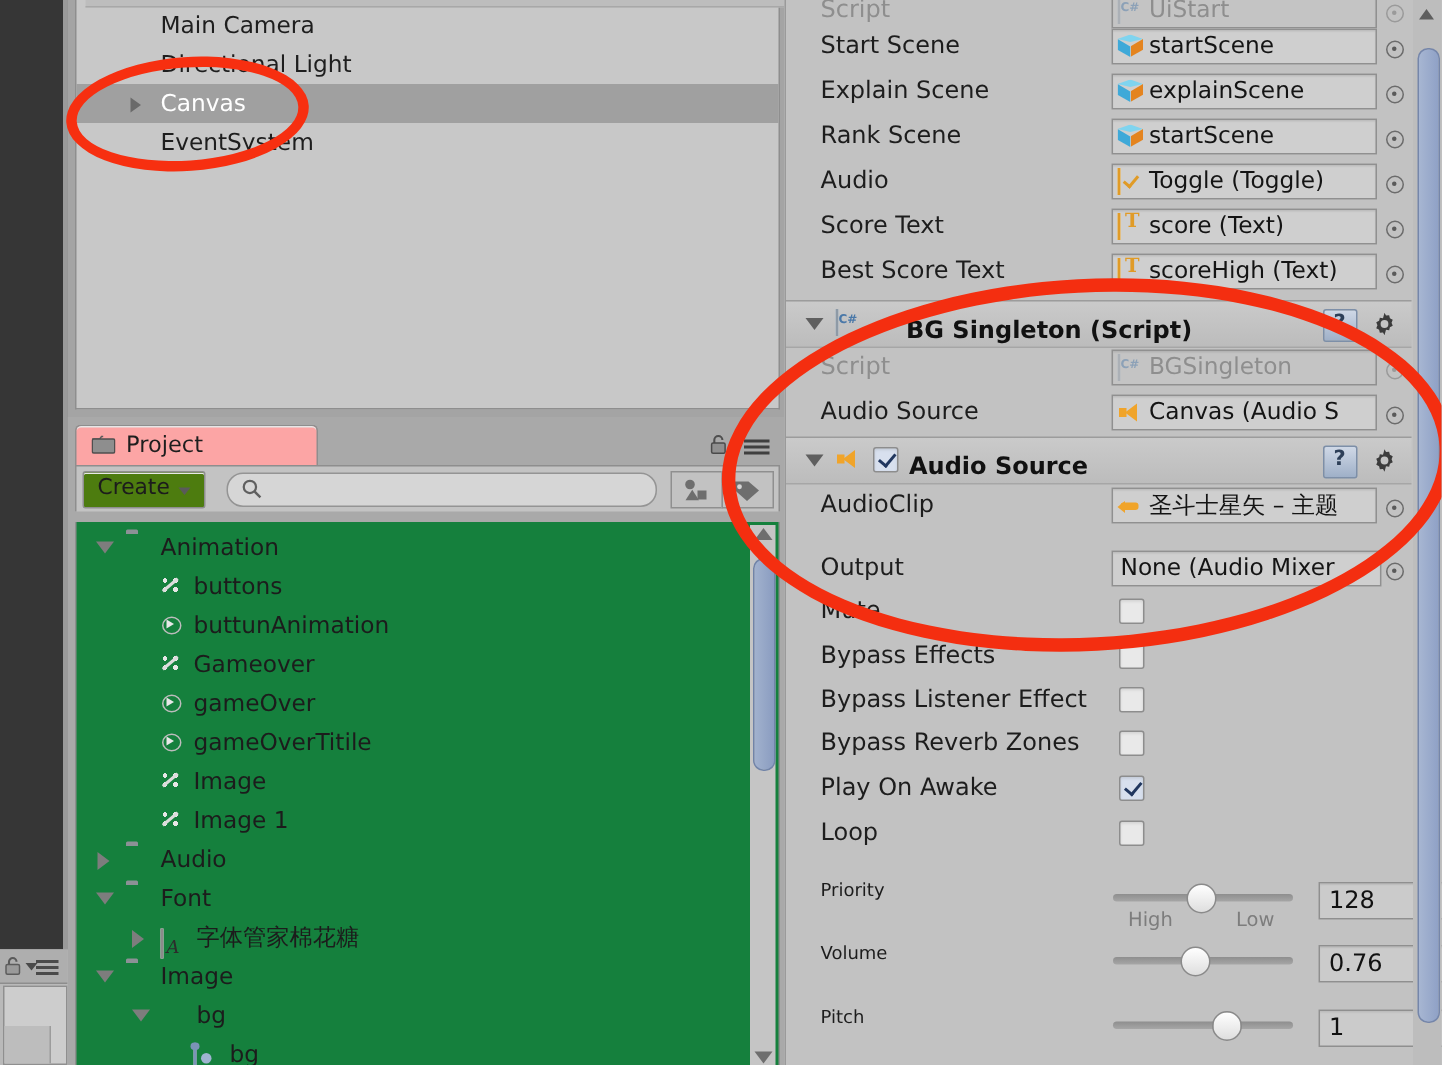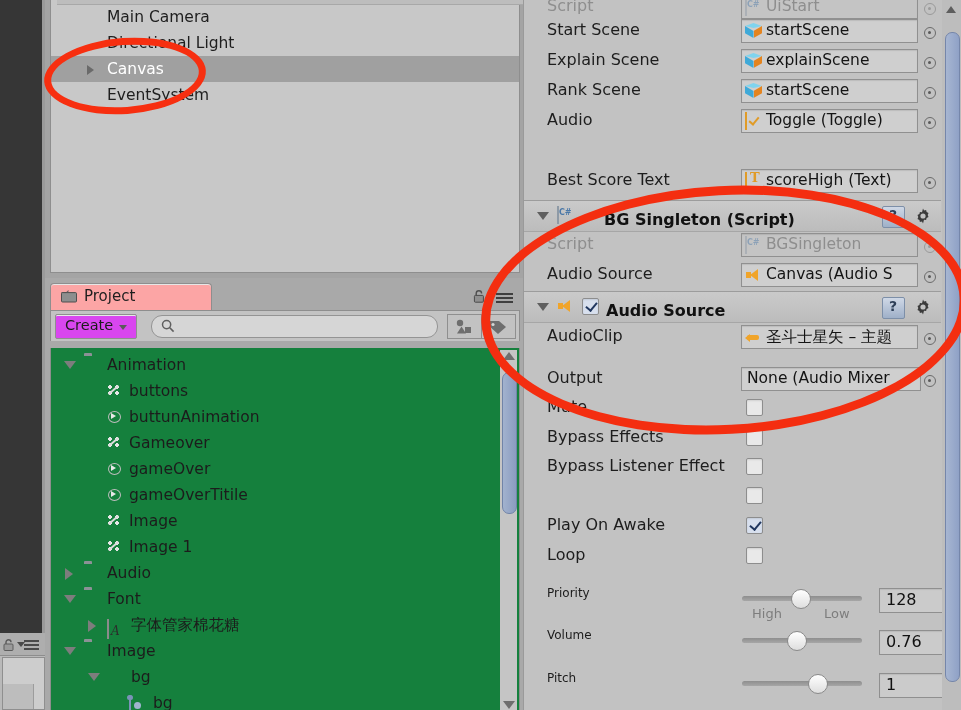--- a/index.html
+++ b/index.html
@@ -47,21 +47,21 @@
      box-shadow:inset 0 1px 0 #e6e6e6;}
   .proj-tab .ico{position:absolute;left:10px;top:6px;width:16px;height:13px;}
   .proj-tab .t{position:absolute;left:33px;top:3px;font-size:15px;color:#1e1e1e;}
   .proj-lock{position:absolute;right:33px;top:7px;width:12px;height:13px;}
   .proj-burger{position:absolute;right:5px;top:10px;width:17px;height:10px;}
   .proj-burger i{display:block;height:2px;background:#3f3f3f;margin-bottom:2px;}
 
   .proj-toolbar{position:absolute;left:5px;top:32px;width:468px;height:30px;
      background:#c3c3c3;border-left:1px solid #8e8e8e;border-right:1px solid #8e8e8e;
      border-top:1px solid #8e8e8e;}
-  .create-btn{position:absolute;left:4px;top:3px;width:80px;height:23px;background:#d946ef;
+  .create-btn{position:absolute;left:4px;top:3px;width:80px;height:23px;background:#4d7c0f;
      border:1px solid #8f8f8f;border-radius:2px;box-shadow:inset 0 1px 0 #e8e8e8;}
   .create-btn .t{position:absolute;left:9px;top:2px;font-size:14.5px;}
   .create-btn .tri{position:absolute;right:9px;top:10px;width:0;height:0;
      border-left:4px solid transparent;border-right:4px solid transparent;border-top:5px solid #5a5a5a;}
   .search-box{position:absolute;left:100px;top:4px;width:285px;height:21px;background:#d6d6d6;
      border:1px solid #949494;border-radius:11px;}
   .search-box .mag{position:absolute;left:9px;top:3px;}
   .search-box input{position:absolute;left:28px;top:1px;width:245px;height:17px;border:none;
      background:transparent;outline:none;font-size:13px;font-family:inherit;color:#333;}
   .tb-btn{position:absolute;top:3px;width:33px;height:23px;background:#c2c2c2;border:1px solid #8f8f8f;}
@@ -440,20 +440,28 @@
 
       <div class="irow" style="top:106px">
         <span class="lab">Audio</span>
         <div class="ofield">
           <span class="oico"><span class="toggle-ico"></span></span>
           <span class="otxt">Toggle (Toggle)</span>
         </div>
         <span class="picker"></span>
       </div>
 
+      <div class="irow" style="top:136px">
+        <span class="lab">Score Text</span>
+        <div class="ofield">
+          <span class="oico"><span class="text-ico"></span></span>
+          <span class="otxt">score (Text)</span>
+        </div>
+        <span class="picker"></span>
+      </div>
 
       <div class="irow" style="top:166px">
         <span class="lab">Best Score Text</span>
         <div class="ofield">
           <span class="oico"><span class="text-ico"></span></span>
           <span class="otxt">scoreHigh (Text)</span>
         </div>
         <span class="picker"></span>
       </div>
 
@@ -525,20 +533,21 @@
       </div>
       <div class="irow" style="top:423px">
         <span class="lab">Bypass Effects</span>
         <span class="cb cbw"></span>
       </div>
       <div class="irow" style="top:452px">
         <span class="lab">Bypass Listener Effect</span>
         <span class="cb cbw"></span>
       </div>
       <div class="irow" style="top:481px">
+        <span class="lab">Bypass Reverb Zones</span>
         <span class="cb cbw"></span>
       </div>
       <div class="irow" style="top:511px">
         <span class="lab">Play On Awake</span>
         <span class="cb cbw on"></span>
       </div>
       <div class="irow" style="top:541px">
         <span class="lab">Loop</span>
         <span class="cb cbw"></span>
       </div>

